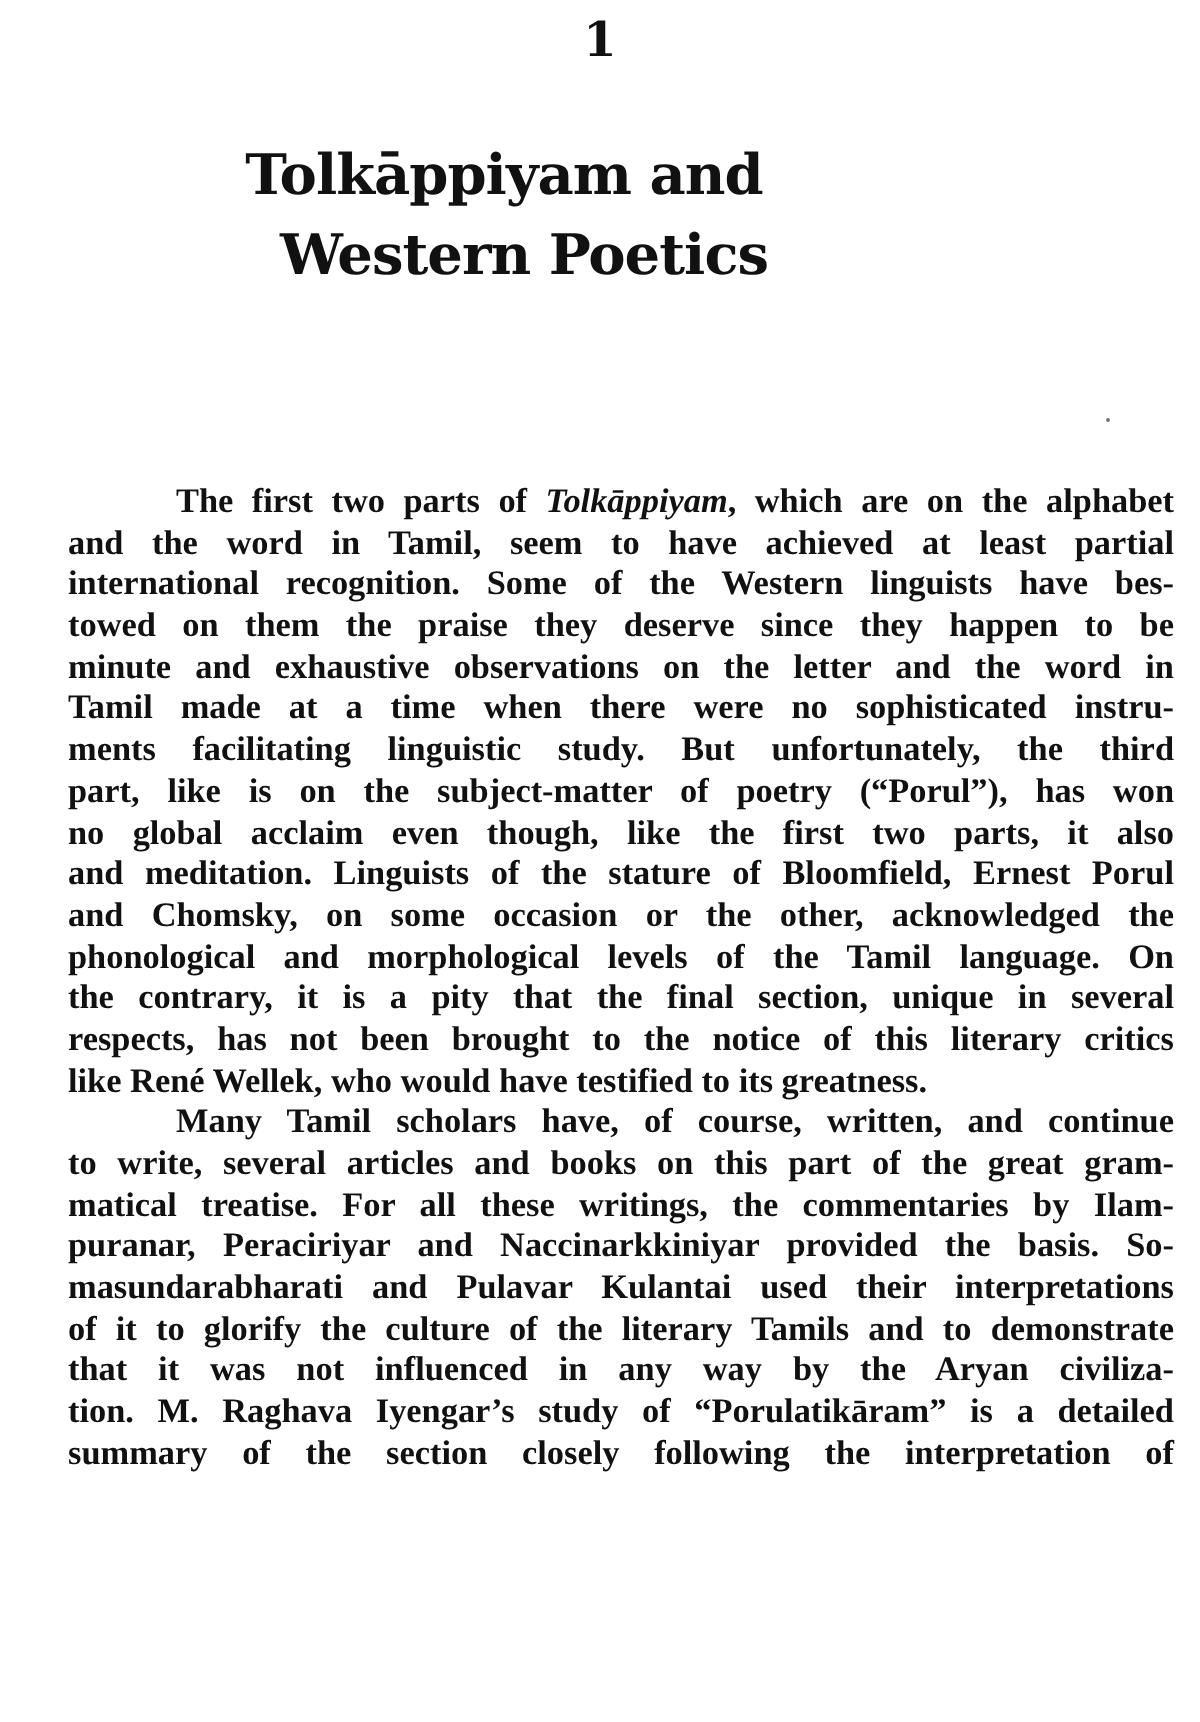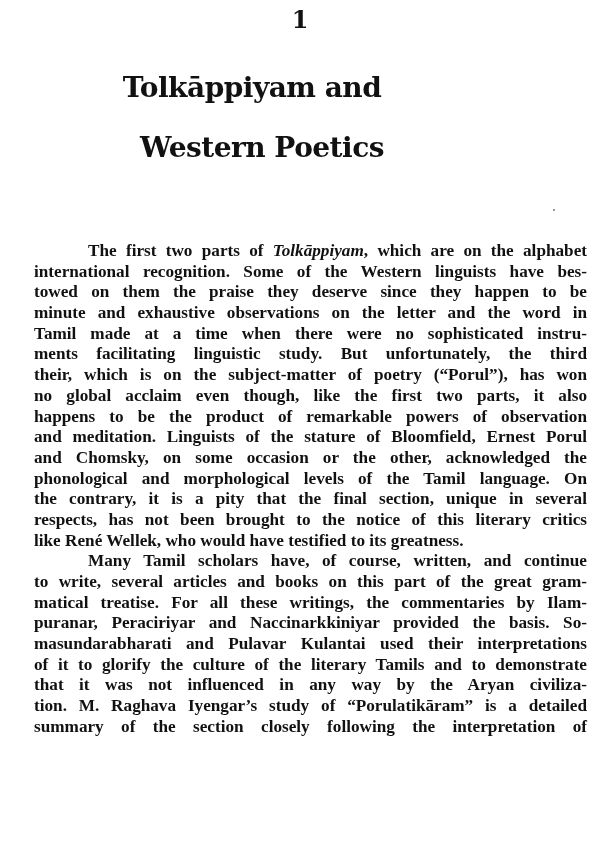--- a/index.html
+++ b/index.html
@@ -44,21 +44,20 @@
       font-weight: bold;
       font-size: 28px;
       line-height: 40px;
       letter-spacing: -0.5px;
     }
     .chapter-title .line {
       display: block;
     }
     .chapter-title .line2 {
       padding-left: 20px;
-      margin-top: 20px;
     }
     .speck {
       position: absolute;
       width: 2px;
       height: 2px;
       background: #777;
       border-radius: 1px;
     }
     .body-text {
       position: absolute;
@@ -100,28 +99,28 @@
     <span class="line line1">Tolkāppiyam and</span>
     <span class="line line2">Western Poetics</span>
   </div>
 
   <span class="speck" style="left:553px; top:209px;"></span>
 
   <div class="body-text">
 
     <div>
       <span class="line-row"><span class="indent"></span><span>The first two parts of </span><em>Tolkāppiyam</em><span>, which are on the alphabet</span></span>
+      <span class="line-row">and the word in Tamil, seem to have achieved at least partial</span>
       <span class="line-row">international recognition. Some of the Western linguists have bes-</span>
       <span class="line-row">towed on them the praise they deserve since they happen to be</span>
       <span class="line-row">minute and exhaustive observations on the letter and the word in</span>
       <span class="line-row">Tamil made at a time when there were no sophisticated instru-</span>
       <span class="line-row">ments facilitating linguistic study. But unfortunately, the third</span>
-      <span class="line-row">their, which is on the subject-matter of poetry (“Porul”), has won</span>
+      <span class="line-row">part, like is on the subject-matter of poetry (“Porul”), has won</span>
       <span class="line-row">no global acclaim even though, like the first two parts, it also</span>
-      <span class="line-row">happens to be the product of remarkable powers of observation</span>
       <span class="line-row">and meditation. Linguists of the stature of Bloomfield, Ernest Porul</span>
       <span class="line-row">and Chomsky, on some occasion or the other, acknowledged the</span>
       <span class="line-row">phonological and morphological levels of the Tamil language. On</span>
       <span class="line-row">the contrary, it is a pity that the final section, unique in several</span>
       <span class="line-row">respects, has not been brought to the notice of this literary critics</span>
       <span class="line-row last">like René Wellek, who would have testified to its greatness.</span>
     </div>
 
     <div>
       <span class="line-row"><span class="indent"></span><span>Many Tamil scholars have, of course, written, and continue</span></span>

